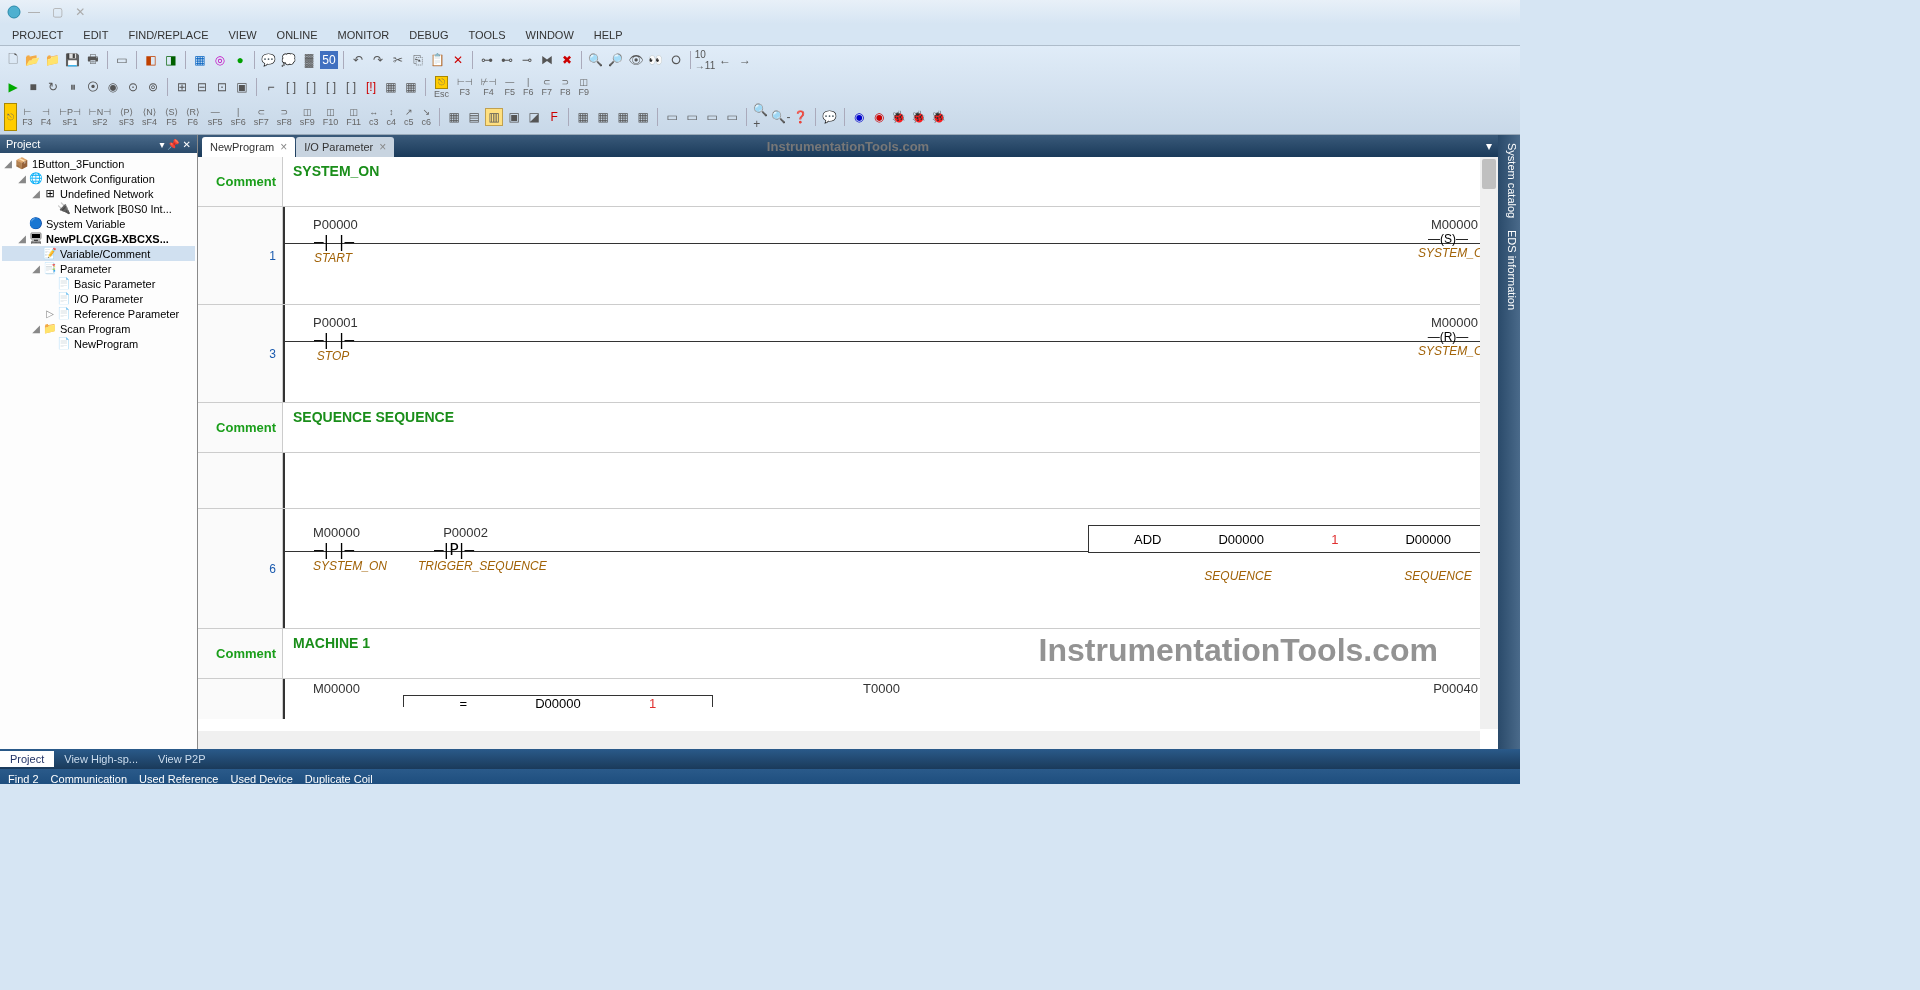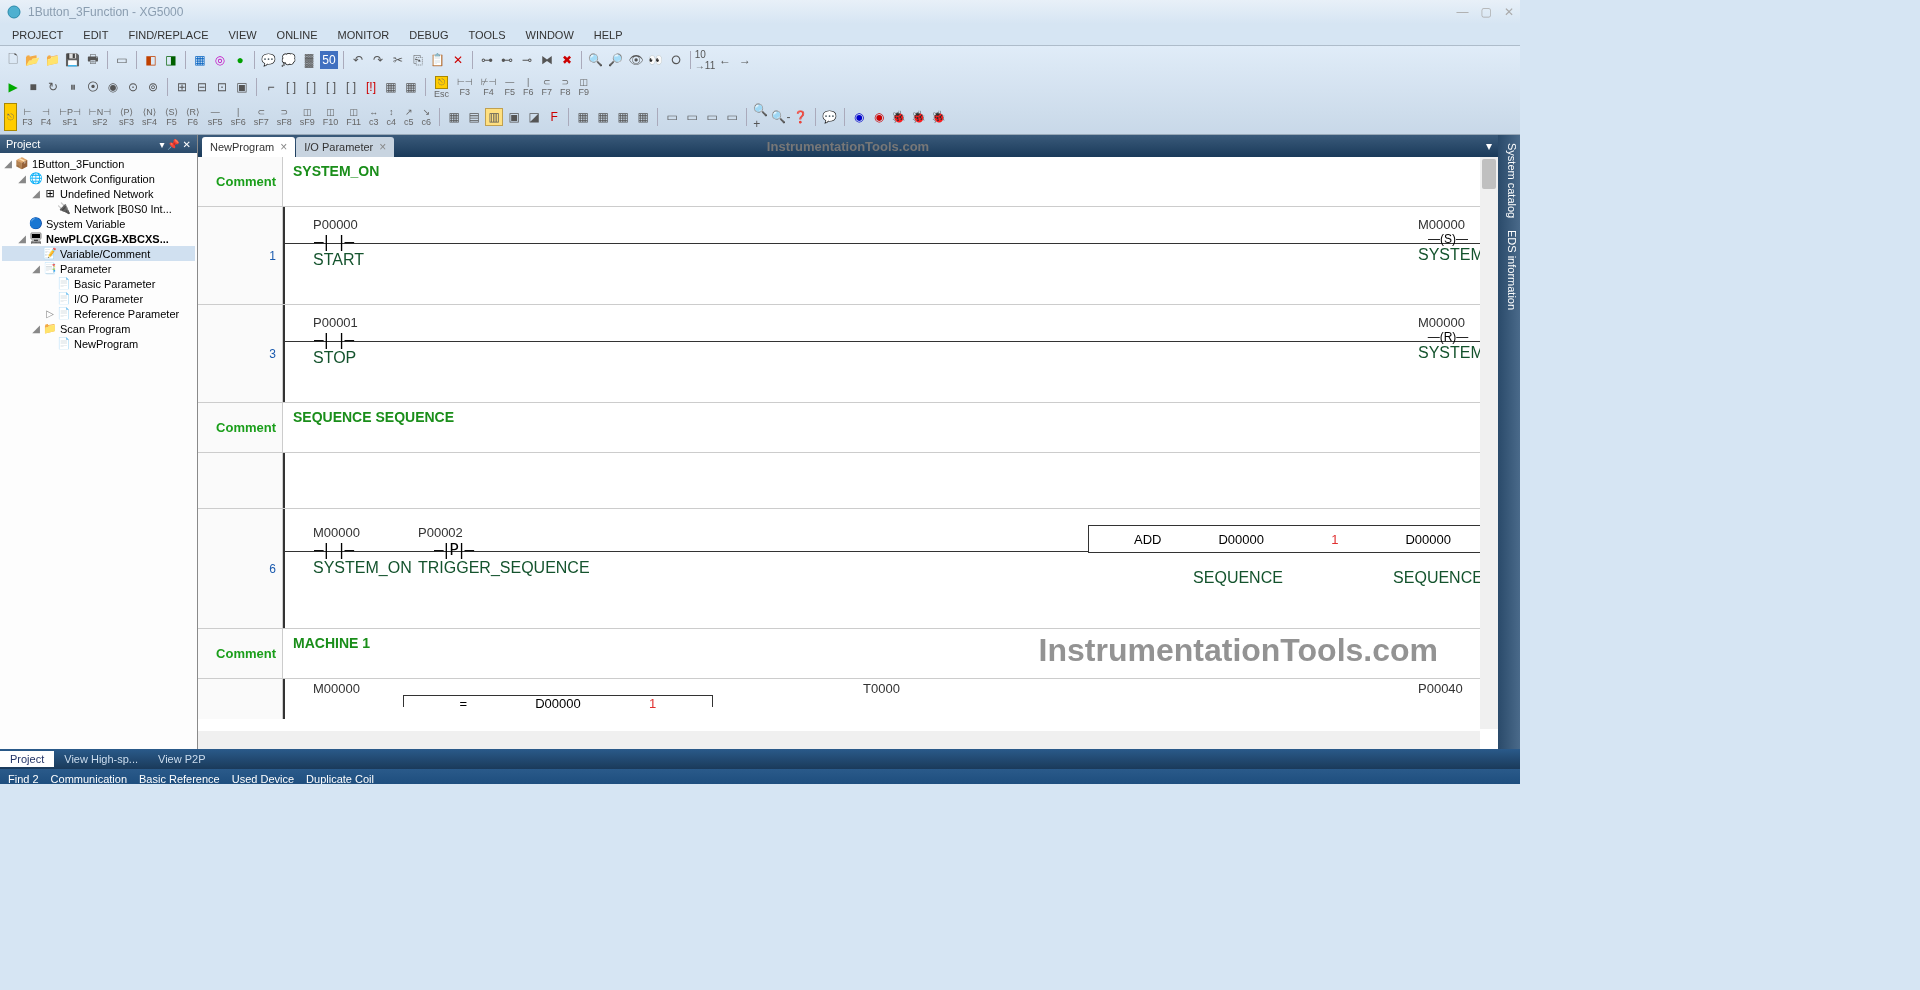--- a/index.html
+++ b/index.html
@@ -55,22 +55,22 @@
 .comment-label { color: #1a9e1a; font-weight: bold; font-size: 13px; }
 .comment-text { color: #1a8e1a; font-weight: bold; font-size: 14px; }
 .rung-num { color: #1a5aae; font-size: 12px; align-self: flex-end; }
 
 
 .rail { position: absolute; top: 0; bottom: 0; width: 2px; background: #333; }
 .rail.left { left: 0; }
 .rung-line { position: absolute; height: 1px; background: #333; }
 .contact { position: absolute; width: 40px; text-align: center; }
 .contact .sym { font-family: monospace; font-size: 16px; letter-spacing: -2px; }
-.dev-addr { color: #333; font-size: 13px; text-align: left; }
-.dev-label { color: #14532d; font-size: 16px; text-align: center; }
+.dev-addr { color: #333; font-size: 13px; text-align: right; }
+.dev-label { color: #a16207; font-size: 12px; text-align: center; font-style: italic; }
 .coil { position: absolute; width: 60px; text-align: center; }
 .func-box { position: absolute; border: 1px solid #333; background: #fff; height: 28px; display: flex; align-items: center; font-size: 13px; padding: 0 12px; }
 .func-box .cell { flex: 1; text-align: center; }
 .func-box .red { color: #e03030; }
 
 
 .side-panel { width: 22px; background: linear-gradient(to left, #4a6a8a, #2a4a6a); writing-mode: vertical-rl; color: #fff; font-size: 11px; padding: 8px 2px; display: flex; gap: 12px; }
 
 
 .bottom-tabs { height: 20px; background: linear-gradient(to bottom, #2a5a8a, #1a3a5a); display: flex; align-items: center; }
@@ -87,21 +87,20 @@
 </style>
 </head>
 <body>
 
 <div class="titlebar">
   <span class="app-icon">
     <svg width="14" height="14" viewBox="0 0 14 14">
         <circle cx="7" cy="7" r="6" fill="#4fb0d0" stroke="#2a8aaa"></circle>
       </svg>
   </span>
-  <span class="title-text">1Button_3Function - XG5000</span>
   <div class="win-controls">
     <span>—</span>
     <span>▢</span>
     <span>✕</span>
   </div>
 </div>
 
 <div class="menubar">
   <span class="menu-item">PROJECT</span>
   <span class="menu-item">EDIT</span>
@@ -479,16 +478,16 @@
 
 <div class="bottom-tabs">
   <span class="btab active">Project</span>
   <span class="btab">View High-sp...</span>
   <span class="btab">View P2P</span>
 </div>
 
 <div class="statusbar">
   <span>Find 2</span>
   <span>Communication</span>
-  <span>Basic Reference</span>
+  <span>Used Reference</span>
   <span>Used Device</span>
   <span>Duplicate Coil</span>
 </div>
 
 </body></html>

